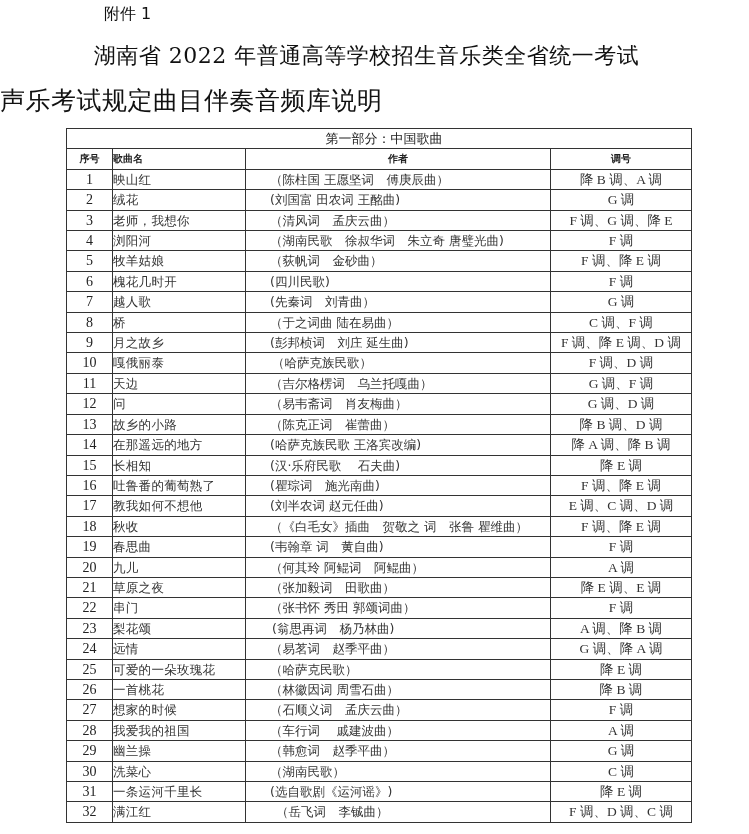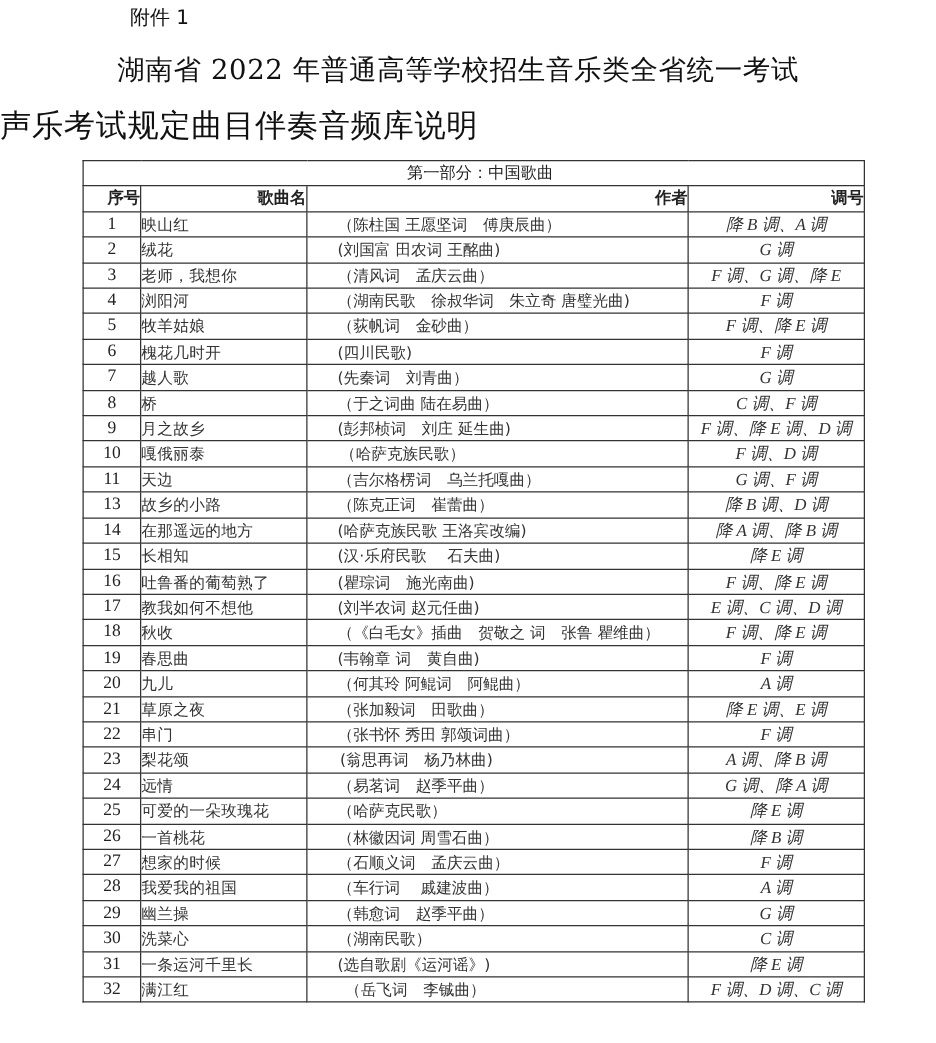--- a/index.html
+++ b/index.html
@@ -8,27 +8,27 @@
   .attach { position: absolute; left: 104px; top: 4px; font-family: "DejaVu Sans", "Liberation Sans", sans-serif;
             font-size: 16px; color: #111; }
   .title1 { position: absolute; left: 0; width: 733px; top: 41px; text-align: center;
             font-family: "DejaVu Serif", "Liberation Serif", serif; font-size: 22px; color: #111; letter-spacing: 0.5px; }
   .title2 { position: absolute; left: 0; width: 749px; top: 84px; text-align: left;
             font-family: "DejaVu Serif", "Liberation Serif", serif; font-size: 25px; color: #111; letter-spacing: 0.5px; }
   table.songs { position: absolute; left: 66px; top: 128px; width: 625px; border-collapse: collapse;
                 table-layout: fixed; font-size: 13px; }
   table.songs td, table.songs th { border: 1px solid #333; padding: 0; height: 19.4px; line-height: 19.4px;
                                    white-space: nowrap; overflow: hidden; }
-  table.songs th { font-family: "DejaVu Sans", "Liberation Sans", sans-serif; font-weight: bold; font-size: 13px; text-align: right; }
+  table.songs th { font-family: "DejaVu Sans", "Liberation Sans", sans-serif; font-weight: bold; font-size: 10px; }
   .sec-head td { text-align: center; font-family: "DejaVu Sans", "Liberation Sans", sans-serif; font-size: 13px; }
   .sec-head td span { padding-left: 10px; }
   td.no { text-align: center; font-family: "Liberation Serif", serif; font-size: 14px; }
   td.name { padding-left: 7px; font-family: "DejaVu Sans", "Liberation Sans", sans-serif; font-size: 12.5px; color: #333; letter-spacing: 0.3px; }
   td.author { font-family: "DejaVu Sans", "Liberation Sans", sans-serif; font-size: 12.5px; color: #333; }
-  td.key { text-align: center; font-family: "Liberation Serif", "DejaVu Serif", serif; font-size: 13.5px; color: #333; font-style: italic; }
+  td.key { text-align: center; font-family: "Liberation Serif", "DejaVu Serif", serif; font-size: 13.5px; color: #333; }
   th.c-name { text-align: left; padding-left: 14px; }
 </style>
 </head>
 <body>
 
 <div class="attach">附件 1</div>
 <div class="title1">湖南省 2022 年普通高等学校招生音乐类全省统一考试</div>
 <div class="title2">声乐考试规定曲目伴奏音频库说明</div>
 
 <table class="songs">
@@ -110,20 +110,26 @@
         <td class="author" style="padding-left: 26px;">（哈萨克族民歌）</td>
         <td class="key">F 调、D 调</td>
       </tr>
       <tr>
         <td class="no">11</td>
         <td class="name">天边</td>
         <td class="author" style="padding-left: 24px;">（吉尔格楞词　乌兰托嘎曲）</td>
         <td class="key">G 调、F 调</td>
       </tr>
       <tr>
+        <td class="no">12</td>
+        <td class="name">问</td>
+        <td class="author" style="padding-left: 24px;">（易韦斋词　肖友梅曲）</td>
+        <td class="key">G 调、D 调</td>
+      </tr>
+      <tr>
         <td class="no">13</td>
         <td class="name">故乡的小路</td>
         <td class="author" style="padding-left: 24px;">（陈克正词　崔蕾曲）</td>
         <td class="key">降 B 调、D 调</td>
       </tr>
       <tr>
         <td class="no">14</td>
         <td class="name">在那遥远的地方</td>
         <td class="author" style="padding-left: 24px;">(哈萨克族民歌 王洛宾改编)</td>
         <td class="key">降 A 调、降 B 调</td>

